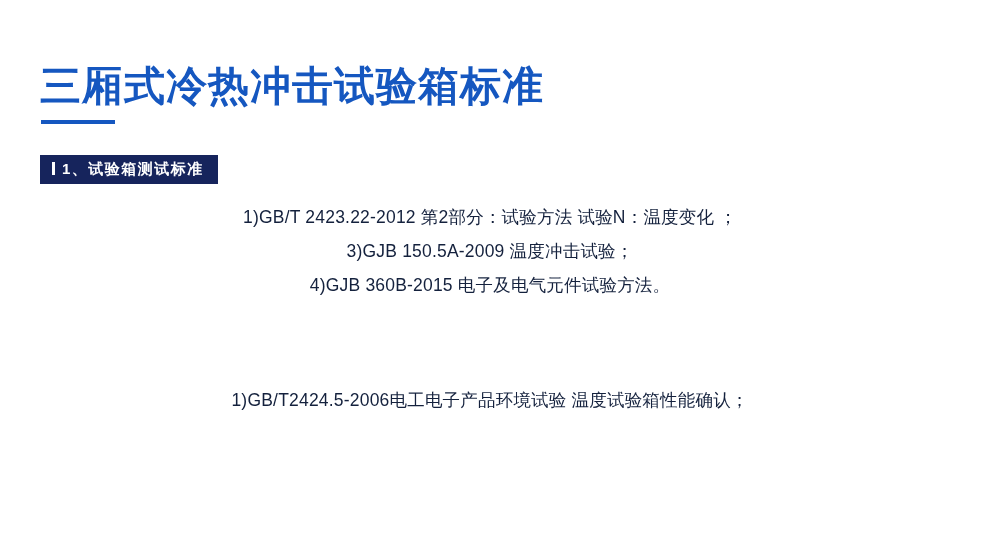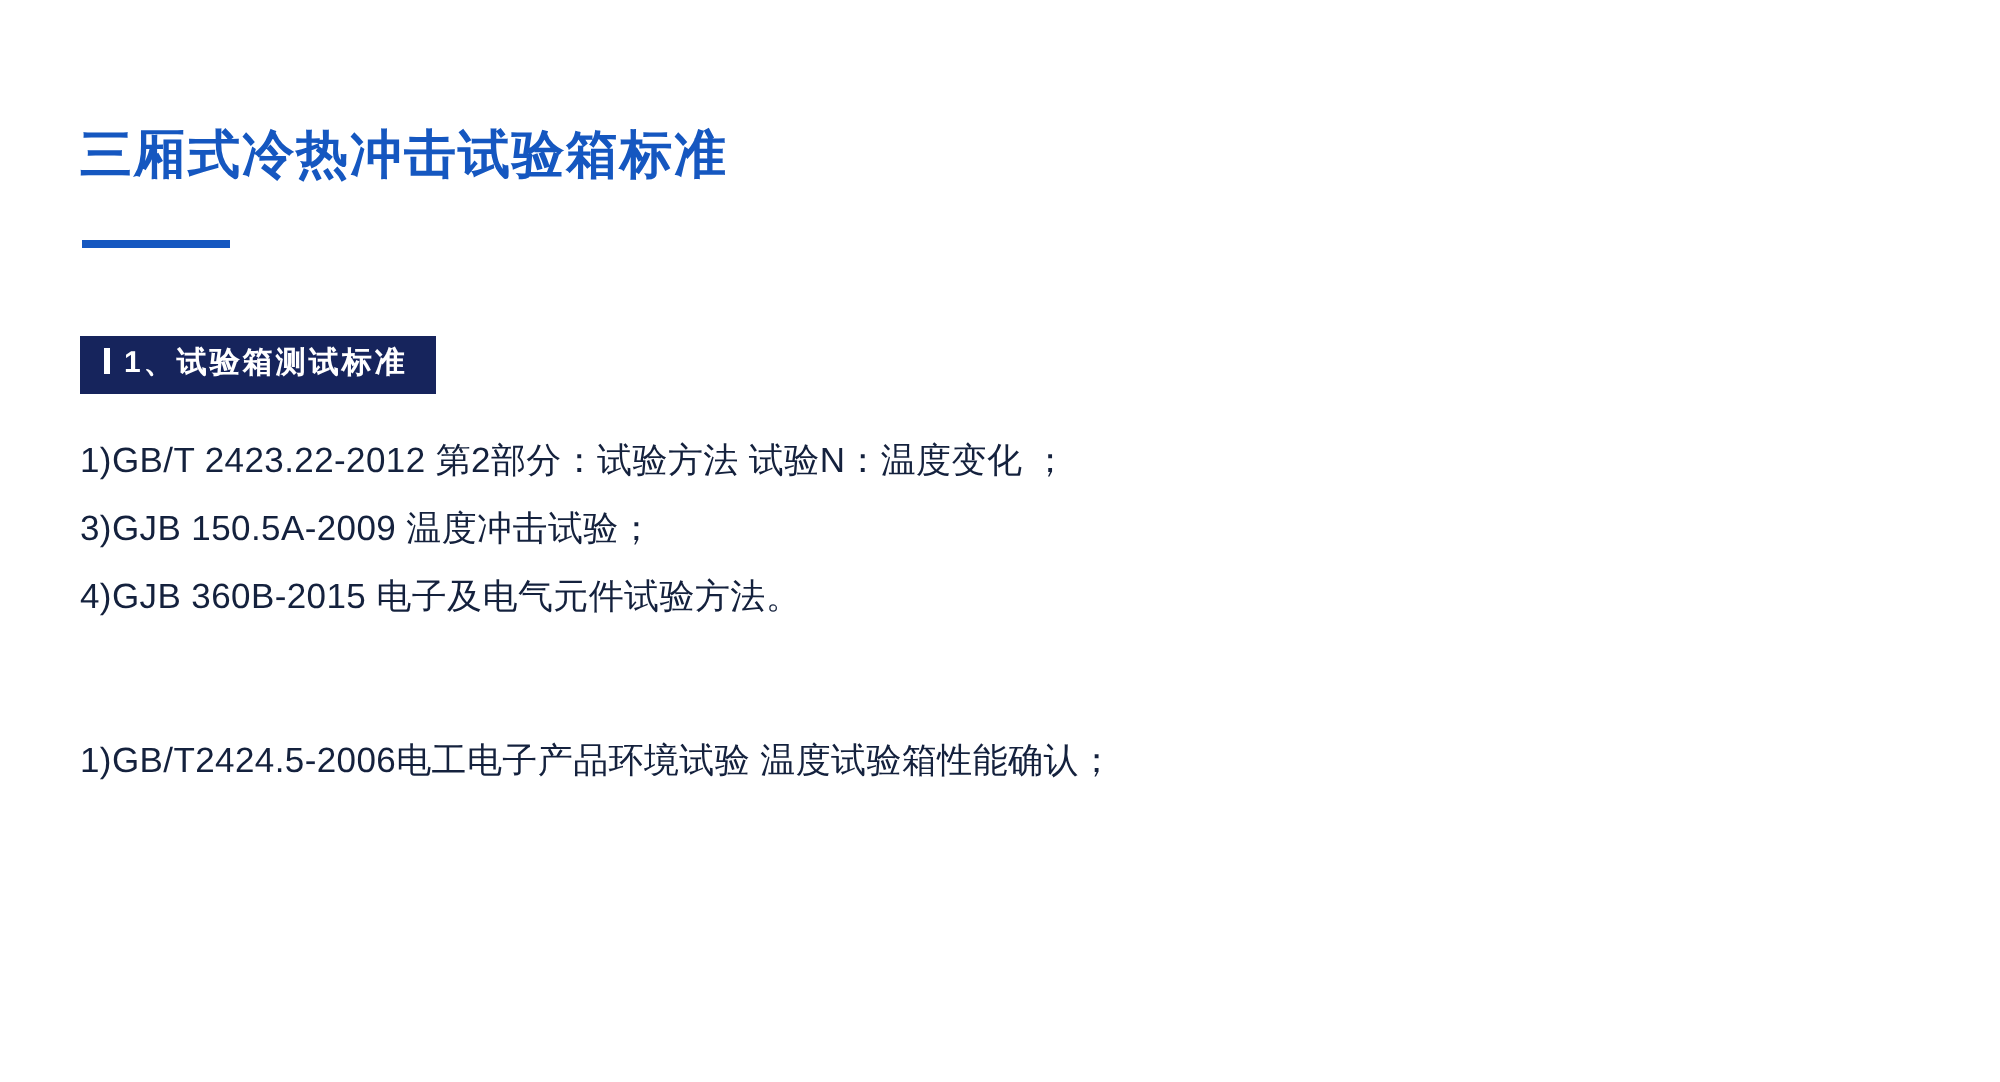--- a/index.html
+++ b/index.html
@@ -19,21 +19,21 @@
     position: relative;
     width: 1000px;
     height: 541px;
     box-sizing: border-box;
     padding: 0 40px;
   }
   .title {
     position: absolute;
     left: 40px;
     top: 62px;
-    font-size: 26px;
+    font-size: 41px;
     font-weight: bold;
     color: #1557c0;
     letter-spacing: 1px;
     line-height: 1.2;
   }
   .title-rule {
     position: absolute;
     left: 41px;
     top: 120px;
     width: 74px;
@@ -51,41 +51,41 @@
   .section-head {
     display: inline-block;
     background: #16245c;
     color: #ffffff;
     font-size: 15px;
     font-weight: bold;
     letter-spacing: 1.5px;
     padding: 6px 14px 6px 12px;
     line-height: 1.1;
     position: relative;
-    margin-top: 13px;
   }
   .section-head .bar {
     display: inline-block;
     width: 3px;
     height: 13px;
     background: #ffffff;
     vertical-align: -1px;
     margin-right: 7px;
   }
   .lines {
     margin-top: 16px;
+    text-align: center;
   }
   .line {
     font-size: 17.5px;
     color: #14213d;
     line-height: 34px;
     letter-spacing: 0.2px;
     white-space: nowrap;
   }
-  .section-2 .lines { margin-top: 8px; }
+  .section-2 .lines { margin-top: 28px; }
   .section-2 .line { line-height: 35px; }
 </style>
 </head>
 <body>
 
 <div class="page">
 
   <div class="title">三厢式冷热冲击试验箱标准</div>
   <div class="title-rule"></div>
 

